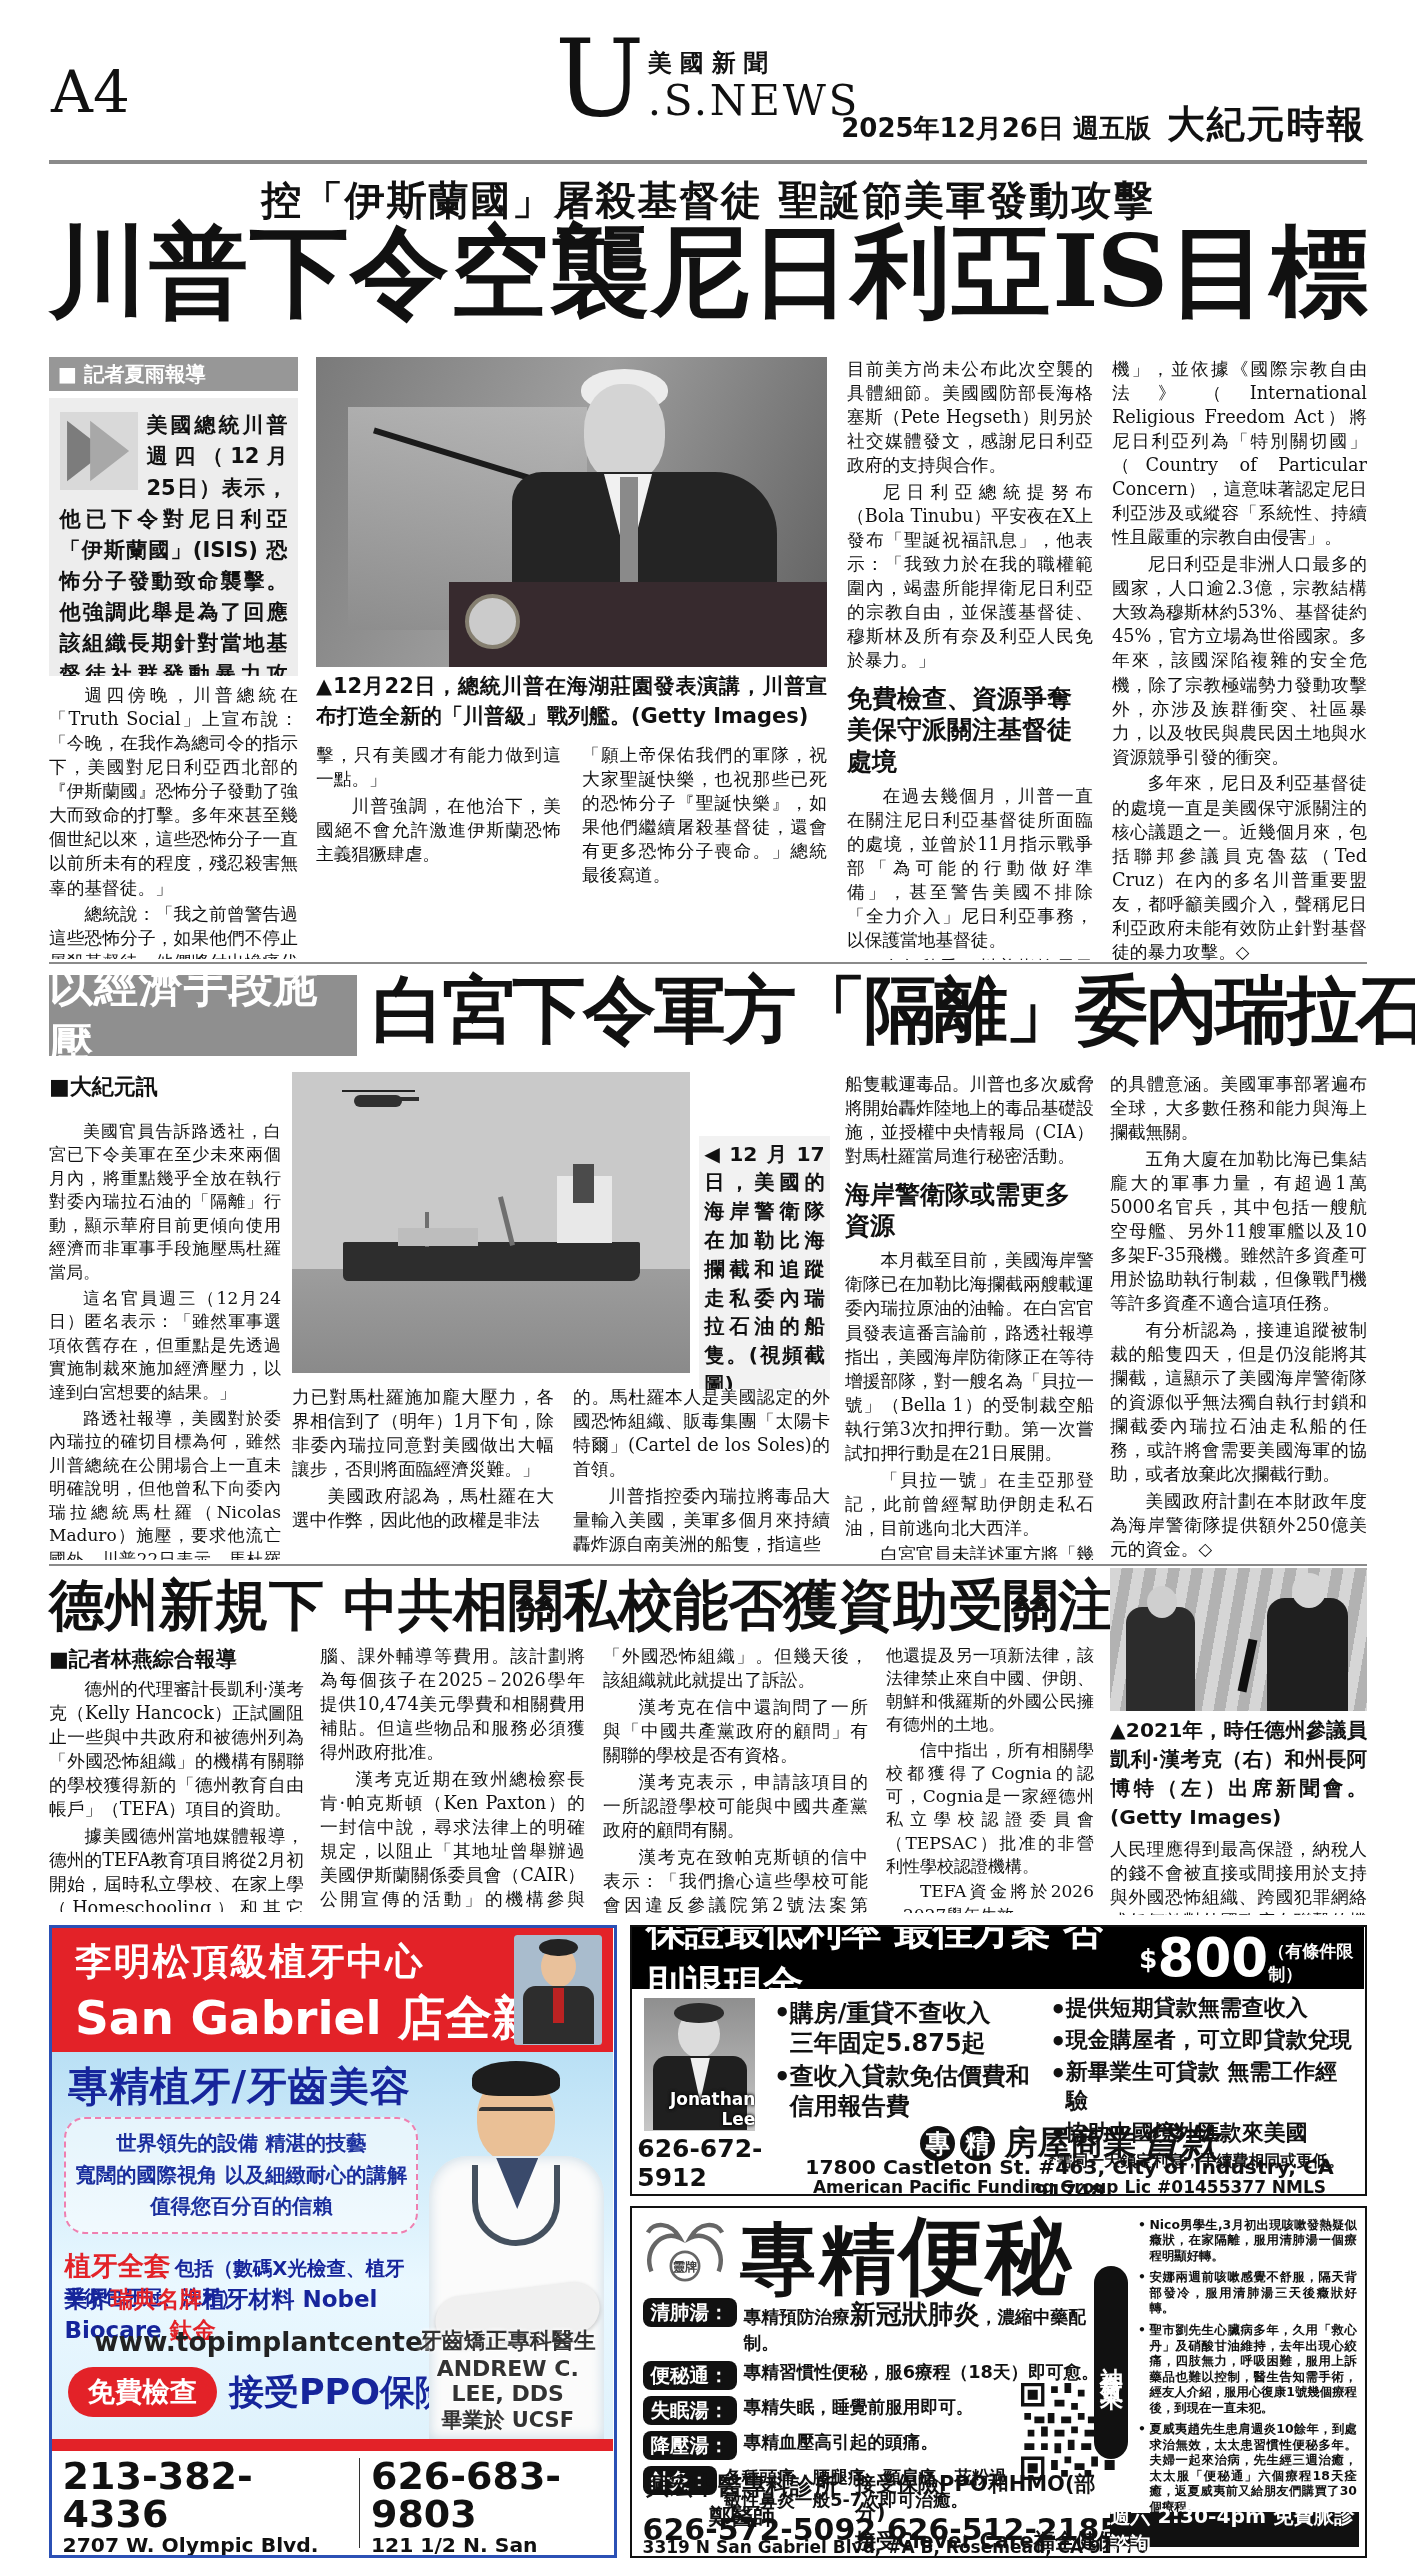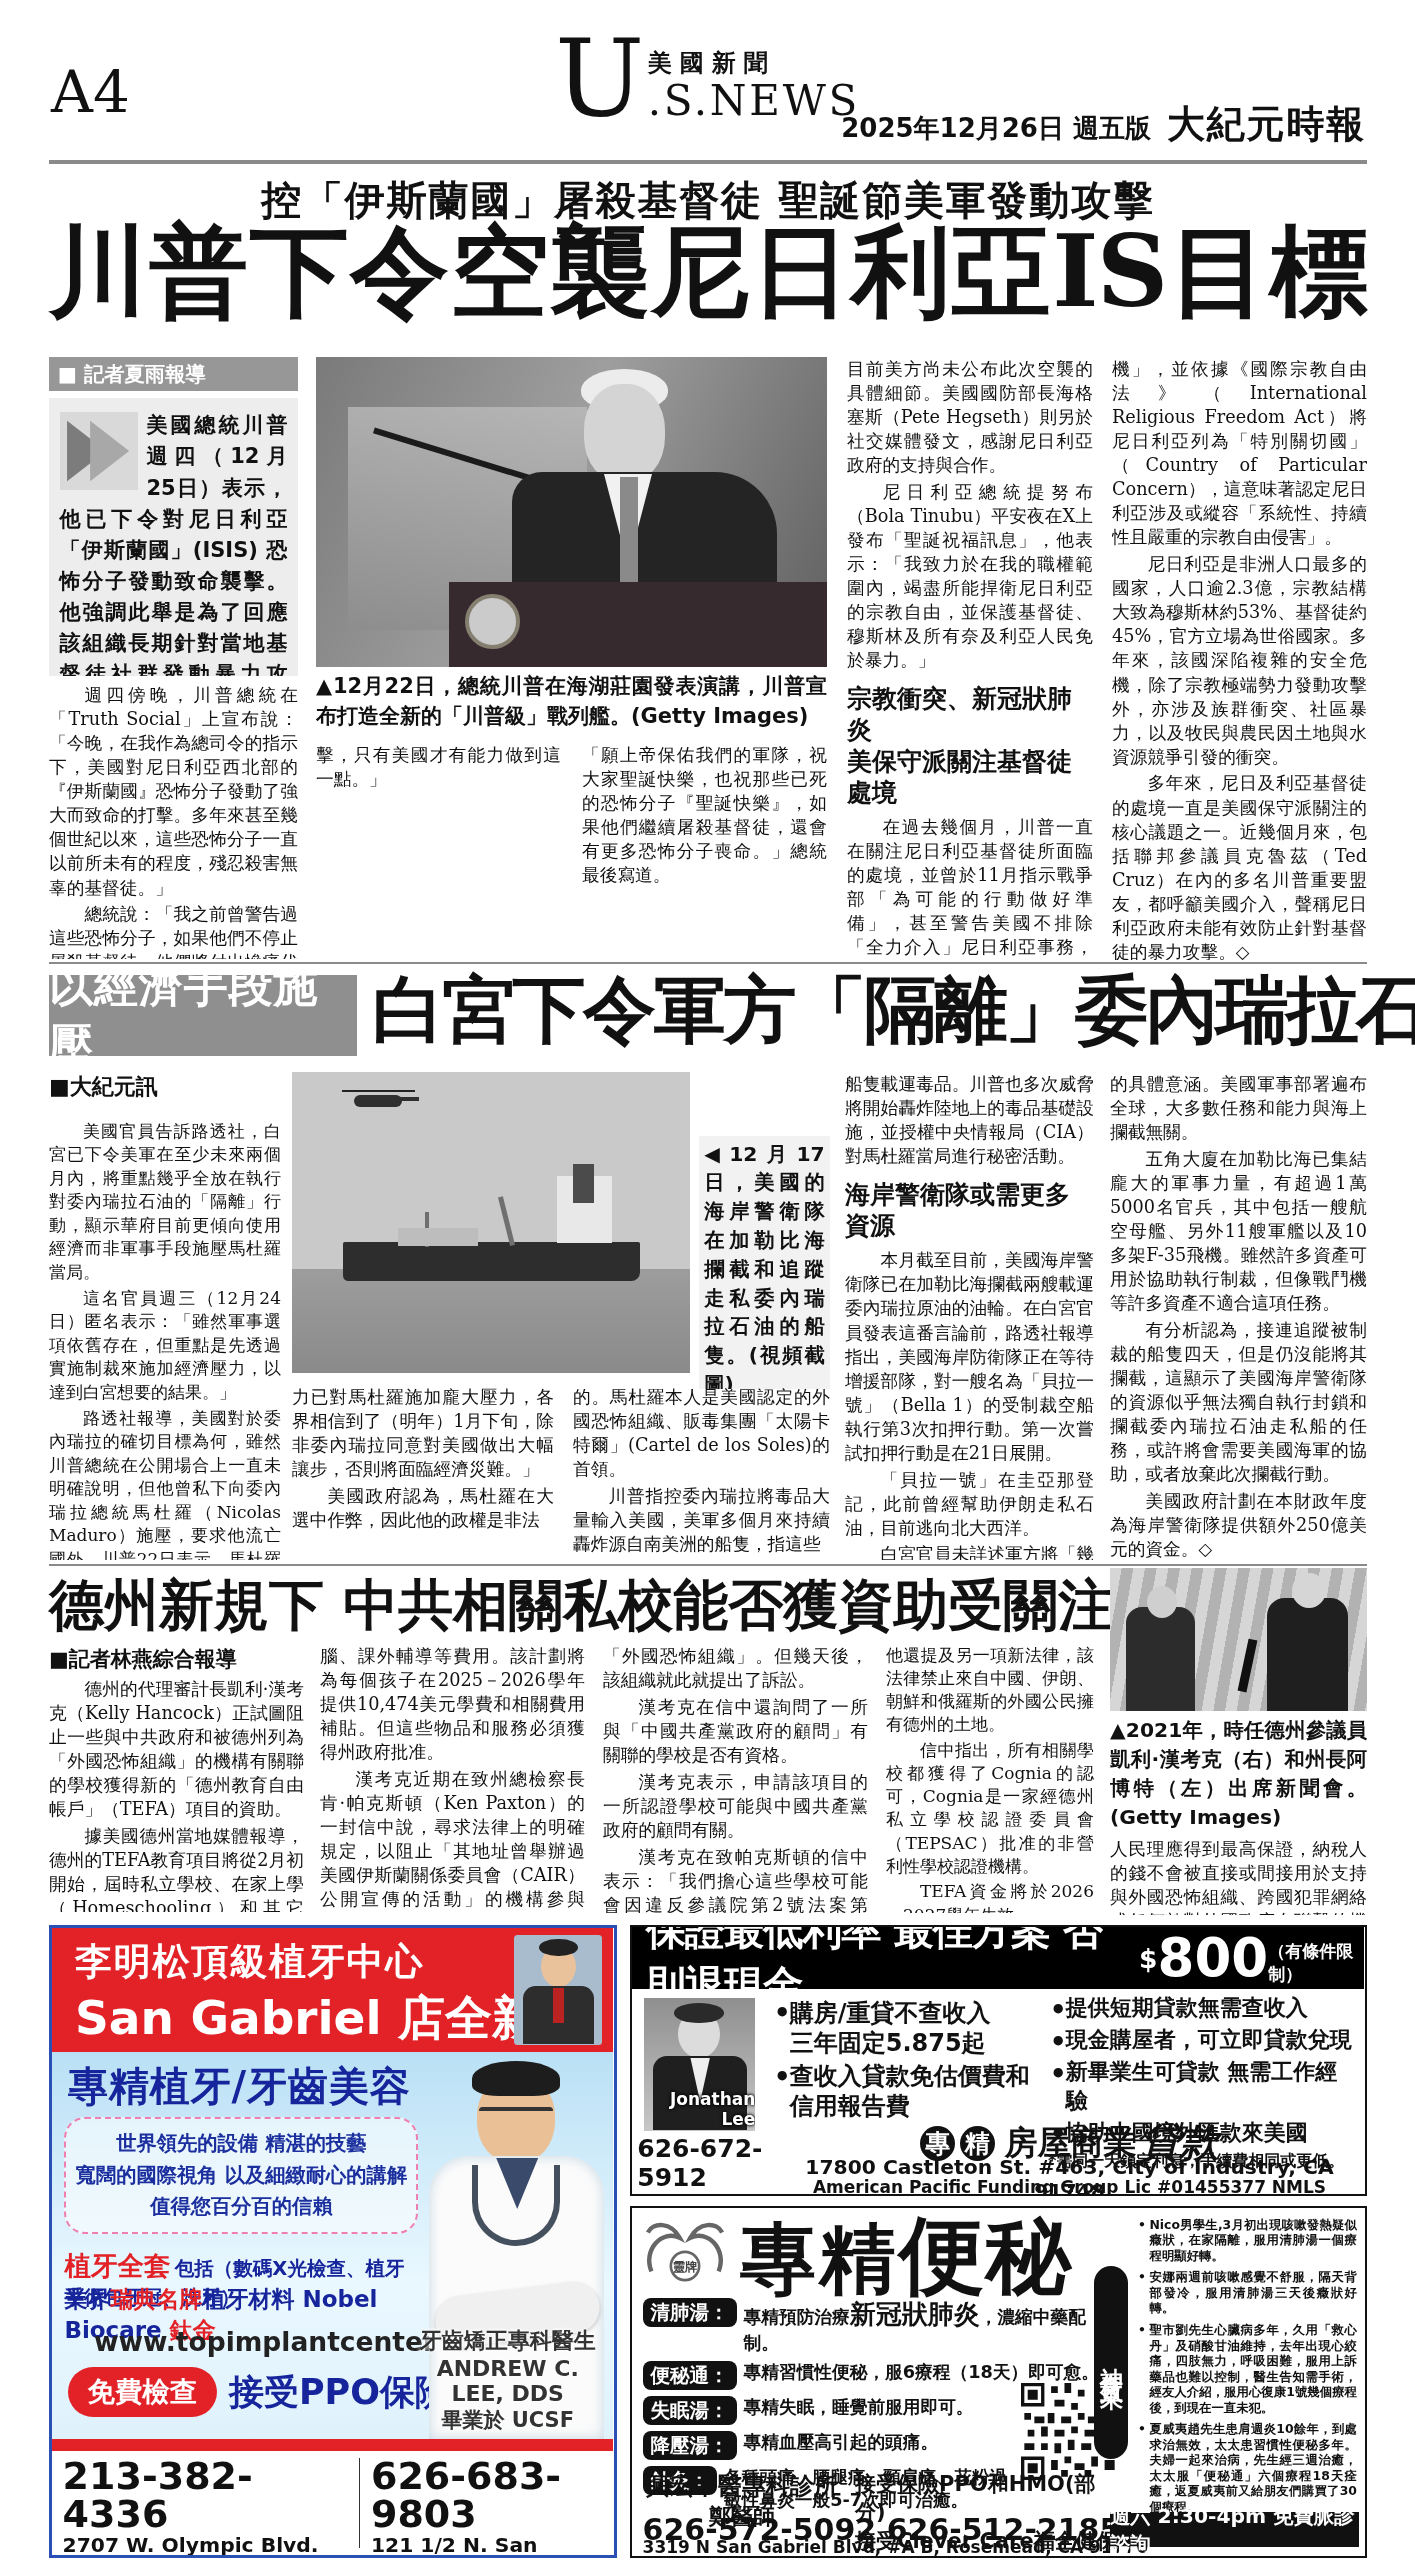--- a/index.html
+++ b/index.html
@@ -75,30 +75,31 @@
     <div class="abs" style="left:196px;top:115px;width:265px;height:196px;background:#242424;border-radius:30px 62px 0 0"></div>
     <div class="abs" style="left:288px;top:117px;width:48px;height:92px;background:#f1f1f1;clip-path:polygon(0 0,100% 0,50% 100%)"></div>
     <div class="abs" style="left:304px;top:120px;width:17.7px;height:108px;background:#8a8a8a"></div>
     <div class="abs" style="left:133px;top:225px;width:379px;height:85px;background:#372a2e"></div>
     <div class="abs" style="left:149px;top:237px;width:55px;height:55px;border-radius:50%;background:#cbcbcb;border:4.4px solid #857f70"></div>
   </div>
   <div class="colbox cap" style="left:316px;top:672px;width:511px;height:64px">▲12月22日，總統川普在海湖莊園發表演講，川普宣布打造全新的「川普級」戰列艦。(Getty Images)</div>
 
   <div class="colbox" style="left:316px;top:743px;width:245px;height:218px">
     <div class="p p0">擊，只有美國才有能力做到這一點。」</div>
+    <div class="p">川普強調，在他治下，美國絕不會允許激進伊斯蘭恐怖主義猖獗肆虐。</div>
   </div>
   <div class="colbox" style="left:582px;top:743px;width:245px;height:218px">
     <div class="p p0">「願上帝保佑我們的軍隊，祝大家聖誕快樂，也祝那些已死的恐怖分子『聖誕快樂』，如果他們繼續屠殺基督徒，還會有更多恐怖分子喪命。」總統最後寫道。</div>
   </div>
 
   <div class="colbox" style="left:847px;top:357px;width:246px;height:603px">
     <div class="p p0">目前美方尚未公布此次空襲的具體細節。美國國防部長海格塞斯（Pete Hegseth）則另於社交媒體發文，感謝尼日利亞政府的支持與合作。</div>
     <div class="p">尼日利亞總統提努布（Bola Tinubu）平安夜在X上發布「聖誕祝福訊息」，他表示：「我致力於在我的職權範圍內，竭盡所能捍衛尼日利亞的宗教自由，並保護基督徒、穆斯林及所有奈及利亞人民免於暴力。」</div>
     <div class="subhead">
-      <div>宗教衝突、新冠狀肺炎</div>
+      <div>免費檢查、資源爭奪</div>
       <div>美保守派關注基督徒處境</div>
     </div>
     <div class="p">在過去幾個月，川普一直在關注尼日利亞基督徒所面臨的處境，並曾於11月指示戰爭部「為可能的行動做好準備」，甚至警告美國不排除「全力介入」尼日利亞事務，以保護當地基督徒。</div>
     <div class="p">今年秋季，川普指控尼日利亞侵犯宗教自由，聲稱「基督教在尼日利亞正面臨生存危</div>
   </div>
 
   <div class="colbox" style="left:1112px;top:357px;width:255px;height:603px">
     <div class="p p0">機」，並依據《國際宗教自由法》（International Religious Freedom Act）將尼日利亞列為「特別關切國」（Country of Particular Concern），這意味著認定尼日利亞涉及或縱容「系統性、持續性且嚴重的宗教自由侵害」。</div>
     <div class="p">尼日利亞是非洲人口最多的國家，人口逾2.3億，宗教結構大致為穆斯林約53%、基督徒約45%，官方立場為世俗國家。多年來，該國深陷複雜的安全危機，除了宗教極端勢力發動攻擊外，亦涉及族群衝突、社區暴力，以及牧民與農民因土地與水資源競爭引發的衝突。</div>
     <div class="p">多年來，尼日及利亞基督徒的處境一直是美國保守派關注的核心議題之一。近幾個月來，包括聯邦參議員克魯茲（Ted Cruz）在內的多名川普重要盟友，都呼籲美國介入，聲稱尼日利亞政府未能有效防止針對基督徒的暴力攻擊。◇</div>

